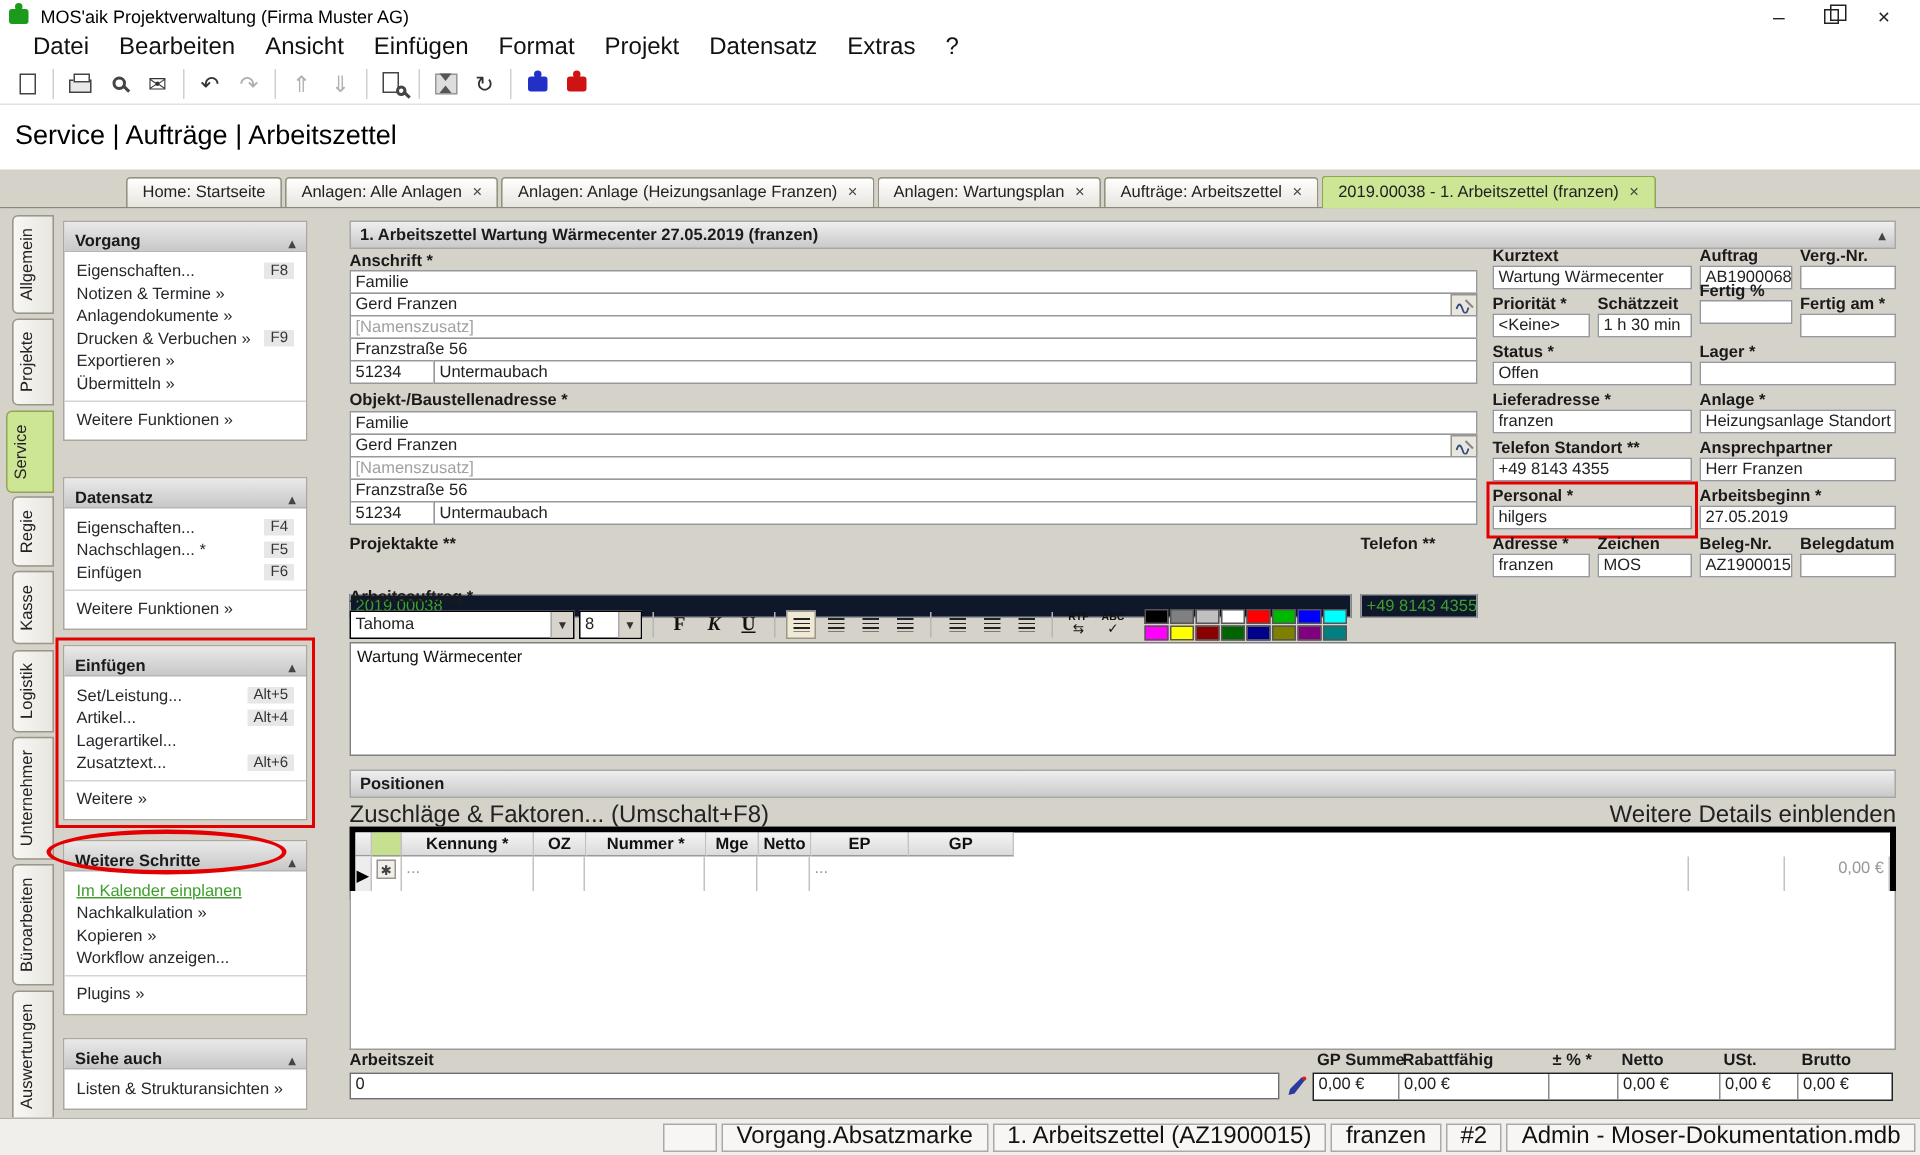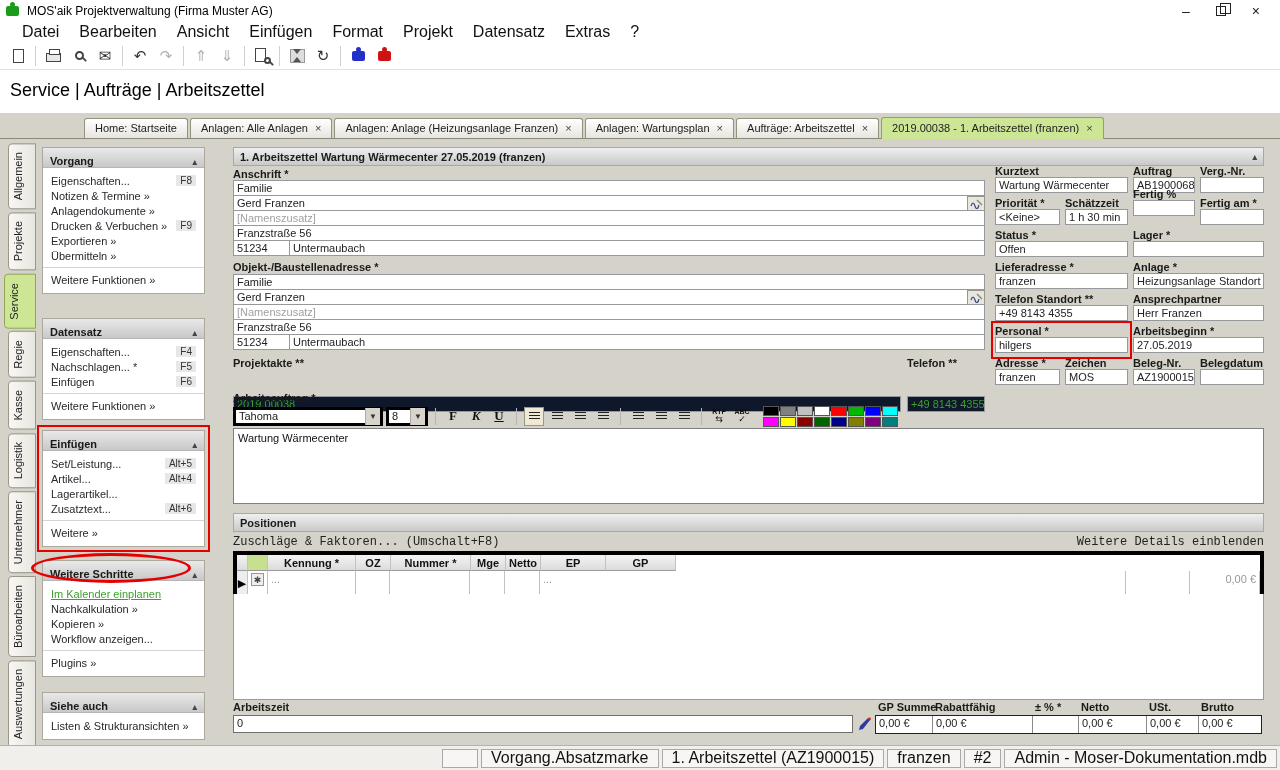--- a/index.html
+++ b/index.html
@@ -105,21 +105,21 @@
 
   .cell { position:absolute; height:30px; }
   .cell .clbl { font-size:11px; font-weight:bold; color:#1a1a1a; white-space:nowrap; }
   .cell .cfld { position:absolute; top:12px; left:0; right:0; height:16px; background:#fff;
                 border:1px solid #95989c; font-size:11px; color:#222; padding:1px 3px;
                 white-space:nowrap; overflow:hidden; }
   .cell.redframe { outline:2px solid #e40000; outline-offset:2px; }
 
   
   .rtb { position:absolute; left:0; top:258px; width:1031px; height:22px; display:flex; align-items:center; gap:3px; }
-  .sel { height:19px; background:#fff; border:3px solid #000000; display:flex; align-items:center;
+  .sel { height:19px; background:#fff; border:1px solid #000000; display:flex; align-items:center;
          font-size:11px; padding-left:3px; color:#222; }
   .sel .dd { margin-left:auto; width:15px; height:17px; background:#d8d4cc; border-left:1px solid #aaa;
              display:flex; align-items:center; justify-content:center; font-size:8px; color:#333; }
   .tbn { min-width:20px; height:19px; display:flex; align-items:center; justify-content:center;
          font-size:13px; color:#111; background:transparent; border:1px solid transparent; }
   .tbn.pressed { background:#efe9d6; border:1px solid #9a978a; }
   .bF { font-family:"Liberation Serif",serif; font-weight:bold; }
   .bK { font-family:"Liberation Serif",serif; font-style:italic; font-weight:bold; }
   .bU { font-family:"Liberation Serif",serif; text-decoration:underline; font-weight:bold; }
   .lgl { width:11px; height:9px; background:repeating-linear-gradient(to bottom,#222 0 1px,transparent 1px 3px); }
@@ -127,21 +127,21 @@
   .tiny { font-size:7px; font-weight:bold; line-height:1; }
   .stack { display:flex; flex-direction:column; align-items:center; line-height:1; }
   .stack .sym { font-size:9px; line-height:1; }
   .pal { display:grid; grid-template-columns:repeat(8,16px); grid-auto-rows:10px; gap:1px; margin-left:8px; }
   .sw { border:1px solid #555; }
 
   .editorbox { position:absolute; left:0; top:281px; width:1031px; height:76px; background:#fff;
                border:1px solid #808080; font-size:11px; color:#111; padding:3px 4px; }
 
   
-  .poslinks { position:absolute; top:388px; left:0; width:1031px; font-size:12px; color:#222;font-family:Liberation Mono, monospace; }
+  .poslinks { position:absolute; top:388px; left:0; width:1031px; font-size:16px; color:#222; }
   .poslinks .right { position:absolute; right:0; top:0; }
   .ptable { position:absolute; left:0; top:404px; width:1031px; border:4px solid #000000; background:#fff; }
   .prow { display:flex; }
   .pcell { border-right:1px solid #c2c2c2; font-size:11px; overflow:hidden; white-space:nowrap; }
   .phrow .pcell { height:16px; background:linear-gradient(#f4f4f4,#dbdbdb); border-bottom:1px solid #9a9a9a;
                   font-weight:bold; color:#111; display:flex; align-items:center; justify-content:center; }
   .phrow .pcell.greenc { background:#c6e08f; }
   .pdrow .pcell { height:25px; border-bottom:1px solid #c2c2c2; display:flex; align-items:flex-start; padding:2px 3px; }
   .pdrow .marker { background:#ededed; align-items:center; justify-content:center; padding:0; }
   .starbtn { width:13px; height:13px; background:#f0efec; border:1px solid #9a978a; font-size:9px;

